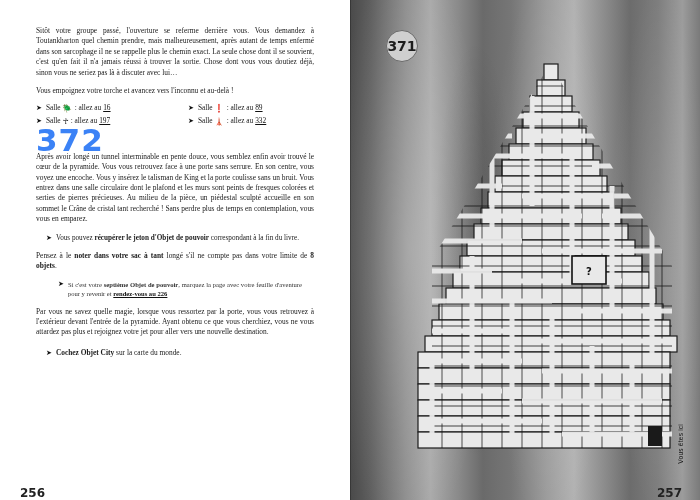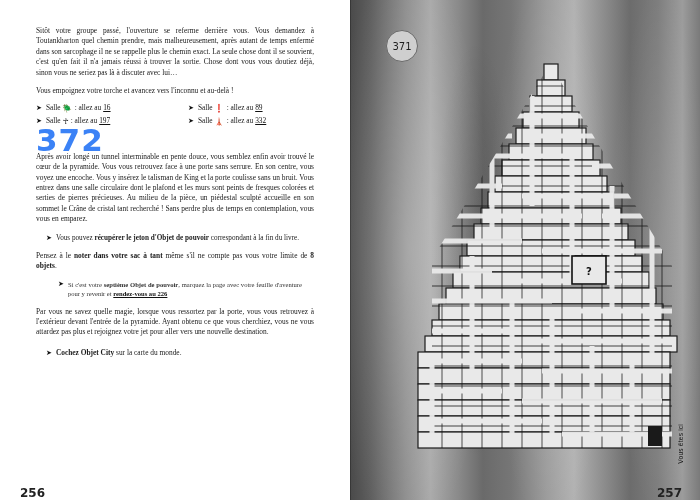--- a/index.html
+++ b/index.html
@@ -156,22 +156,22 @@
     position: absolute;
     left: 36px;
     top: 30px;
     width: 30px;
     height: 30px;
     border-radius: 50%;
     background: #cfcfcf;
     border: 1px solid #6a6a6a;
     color: #1d1d1d;
     font-family: "DejaVu Sans", sans-serif;
-    font-size: 10px;
-    font-weight: normal;
+    font-size: 14px;
+    font-weight: bold;
     display: flex;
     align-items: center;
     justify-content: center;
   }
   .maze-wrap {
     position: absolute;
     left: 22px;
     top: 56px;
     width: 310px;
     height: 400px;
@@ -248,21 +248,21 @@
 
       <p class="para">Après avoir longé un tunnel interminable en pente douce, vous semblez enfin avoir trouvé le cœur de la pyramide. Vous vous retrouvez face à une porte sans serrure. En son centre, vous voyez une encoche. Vous y insérez le talisman de King et la porte coulisse sans un bruit. Vous entrez dans une salle circulaire dont le plafond et les murs sont peints de fresques colorées et serties de pierres précieuses. Au milieu de la pièce, un piédestal sculpté accueille en son sommet le Crâne de cristal tant recherché ! Sans perdre plus de temps en contemplation, vous vous en emparez.</p>
 
       <div class="indent-note">
         <span class="arrow">➤</span>
         <span class="body">
           <span>Vous pouvez </span><b>récupérer le jeton d'Objet de pouvoir</b><span> correspondant à la fin du livre.</span>
         </span>
       </div>
 
-      <p class="para"><span>Pensez à le </span><b>noter dans votre sac à tant</b><span> même s'il ne compte pas vous votre limite de </span><b>8 objets</b><span>.</span></p>
+      <p class="para"><span>Pensez à le </span><b>noter dans votre sac à tant</b><span> longé s'il ne compte pas dans votre limite de </span><b>8 objets</b><span>.</span></p>
 
       <div class="small-note">
         <span class="arrow">➤</span>
         <span class="body">
           <span>Si c'est votre </span><b>septième Objet de pouvoir</b><span>, marquez la page avec votre feuille d'aventure pour y revenir et </span><b class="num-link">rendez-vous au 226</b>
         </span>
       </div>
 
       <p class="para">Par vous ne savez quelle magie, lorsque vous ressortez par la porte, vous vous retrouvez à l'extérieur devant l'entrée de la pyramide. Ayant obtenu ce que vous cherchiez, vous ne vous attardez pas plus et rejoignez votre jet pour aller vers une nouvelle destination.</p>
 

